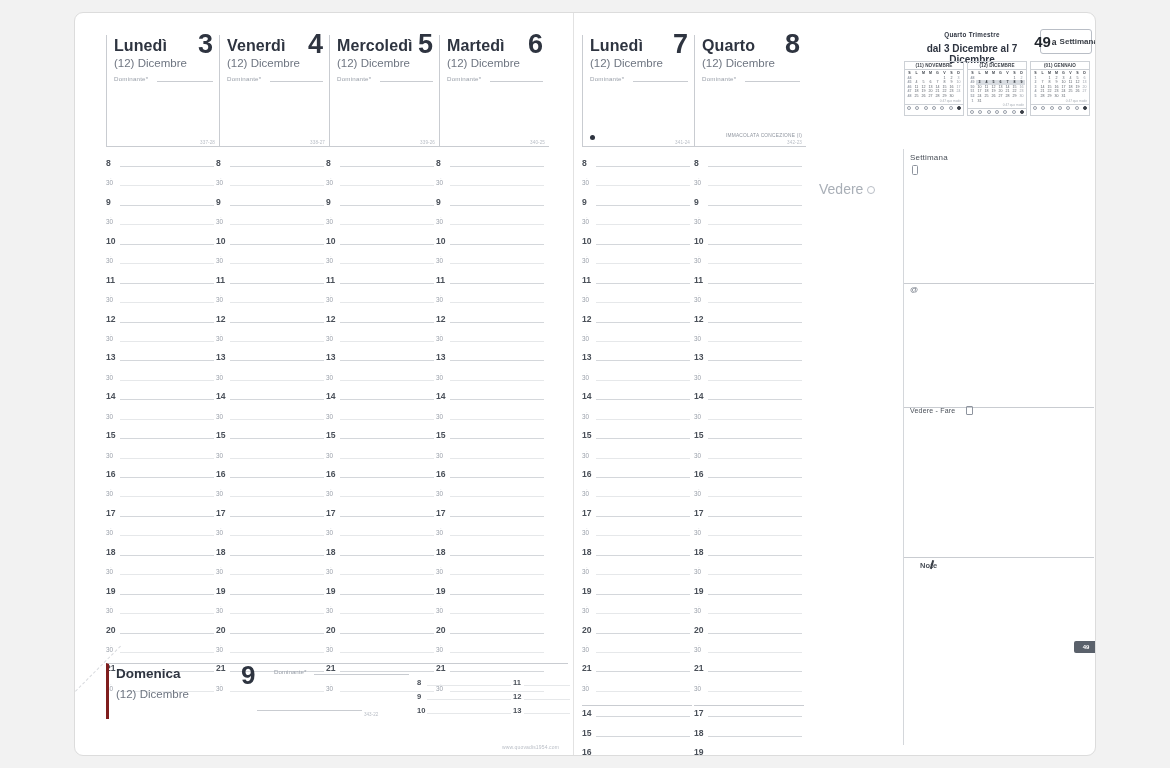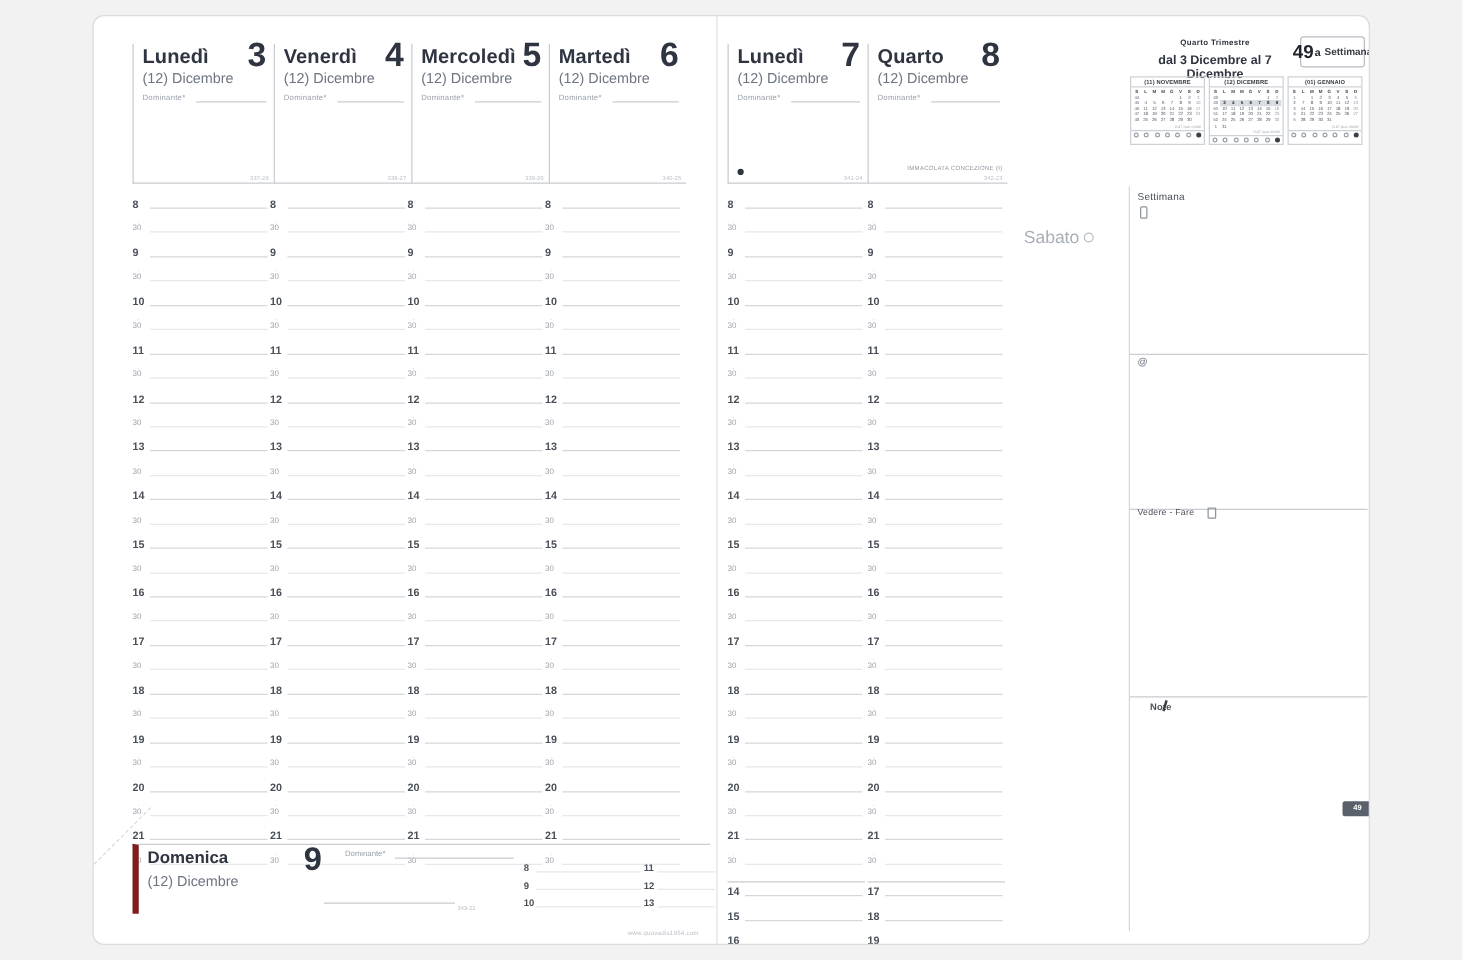--- a/index.html
+++ b/index.html
@@ -81,22 +81,22 @@
     border-bottom:1px solid #e6e8ea;
   }
   .hrow.full .hr-line { border-bottom:1px solid #d4d7db; }
   .tick {
     position:absolute; left:4px; top:-4px;
     font-size:6px; color:#c6cad0;
   }
 
   
   #sunday {
-    position:absolute; left:31px; bottom:24px; width:462px; height:56px;
-    border-left:5px solid #7f1d1d; border-top:1px solid #c9ccd1;
+    position:absolute; left:31px; bottom:36px; width:462px; height:56px;
+    border-left:3px solid #7f1d1d; border-top:1px solid #c9ccd1;
   }
   .sun-name { position:absolute; left:7px; top:2px; font-size:13.5px; font-weight:700; color:#2e3440; }
   .sun-month { position:absolute; left:7px; top:24px; font-size:11.5px; color:#6e7581; }
   .sun-num { position:absolute; left:132px; top:-2px; font-size:26px; font-weight:700; color:#2e3440; line-height:1; }
   .sun-dom { position:absolute; left:165px; top:4px; font-size:6.2px; color:#9aa0aa; }
   .sun-domline { position:absolute; left:205px; top:10px; width:95px; border-bottom:1px solid #c9ccd1; }
   .sun-foot { position:absolute; left:255px; bottom:2px; font-size:4.6px; color:#b9bec6; }
   .sun-rule { position:absolute; left:148px; bottom:8px; width:105px; border-bottom:1px solid #c9ccd1; }
   .sun-hour { position:absolute; font-size:7.6px; font-weight:700; color:#4a5059; }
   .sun-hline { position:absolute; border-bottom:1px solid #e6e8ea; }
@@ -1079,21 +1079,21 @@
             <span class="hr-line"></span>
           </div>
           <div class="hrow full">
             <span class="hr-label">19</span>
             <span class="hr-line"></span>
           </div>
         </div>
       </div>
 
     <div id="festivo">
-      <span>Sabato</span><span class="icon-clock"></span>
+      <span>Vedere</span><span class="icon-clock"></span>
     </div>
 
     <div id="infopanel">
       <div id="quarter">Quarto Trimestre</div>
       <div id="range">dal 3 Dicembre al 7 Dicembre</div>
       <div id="weekbox">
         <span id="weeknum">49</span>
         <span id="weeksuf">a</span>
         <span id="weeklbl">Settimana</span>
       </div>

